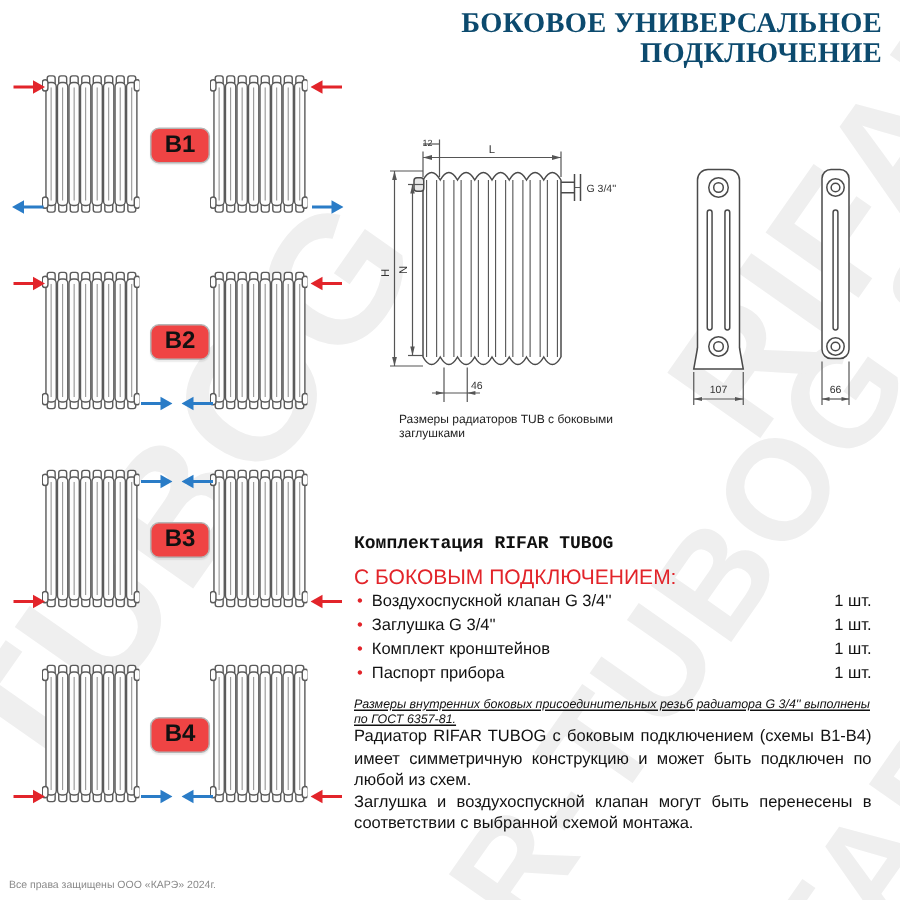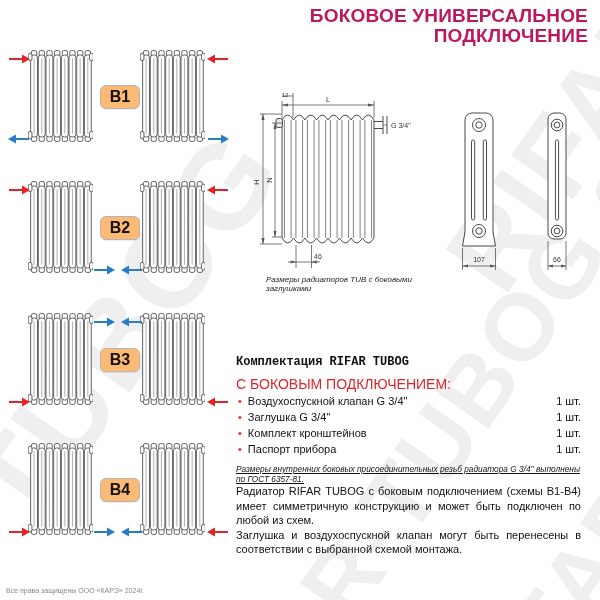--- a/index.html
+++ b/index.html
@@ -11,32 +11,32 @@
   .wm-layer { position:absolute; inset:0; z-index:0; overflow:hidden; }
   .wm { position:absolute; font-weight:bold; color:#efefef; white-space:nowrap; transform:rotate(-55deg); transform-origin:left top; letter-spacing:2px; }
   .wm1 { font-size:120px; left:-60px; top:470px; }
   .wm2 { font-size:95px;  left:150px; top:760px; }
   .wm3 { font-size:95px;  left:430px; top:700px; }
   .wm4 { font-size:110px; left:420px; top:240px; }
 
   .content { position:absolute; inset:0; z-index:1; }
 
   
-  .title { position:absolute; top:6px; right:12px; text-align:right; font-size:19px; line-height:20px; font-weight:bold; color:#be185d; letter-spacing:.2px; }
+  .title { position:absolute; top:6px; right:12px; text-align:right; font-size:19px; line-height:20px; font-weight:bold; color:#0c4a6e; letter-spacing:.2px;font-family:Liberation Serif, serif; }
 
   
   .scheme { position:absolute; left:8px; width:226px; height:98px; }
   .rad { position:absolute; top:0; width:65px; height:98px; }
   .rad-left { left:20px; } .rad-right { left:132px; }
-  .scheme-label { position:absolute; left:92px; top:38px; width:40px; height:24px; background:#fdba74; border:1px solid #b5b5b5; border-radius:6px; display:flex; align-items:center; justify-content:center; font-weight:bold; font-size:16px; color:#111; box-shadow:0 1px 1px rgba(0,0,0,.08); }
+  .scheme-label { position:absolute; left:92px; top:38px; width:40px; height:24px; background:#ef4444; border:1px solid #b5b5b5; border-radius:6px; display:flex; align-items:center; justify-content:center; font-weight:bold; font-size:16px; color:#111; box-shadow:0 1px 1px rgba(0,0,0,.08); }
   .arrow { position:absolute; width:22px; height:10px; }
 
   
   .dim-drawing { position:absolute; left:252px; top:92px; }
-  .dim-caption { position:absolute; left:266px; top:275px; width:180px; font-size:8px; font-style:italic; color:#222; }
+  .dim-caption { position:absolute; left:266px; top:275px; width:180px; font-size:8px; color:#222; }
   .side-views { position:absolute; left:442px; top:98px; }
   svg text { font-family:"Liberation Sans", sans-serif; fill:#333; }
 
   
   .textcol { position:absolute; left:236px; top:355px; width:345px; color:#111; }
   .kit-title { font-size:12px; font-weight:bold;font-family:Liberation Mono, monospace; }
   .kit-sub { font-size:14px; font-weight:normal; color:#e2242a; margin-top:7px; }
   .kit-row { display:flex; align-items:baseline; font-size:11px; margin-top:3px; line-height:13px; }
   .kit-bullet { color:#e2242a; font-size:11px; margin:0 6px 0 2px; }
   .kit-name { flex:1 1 auto; }

